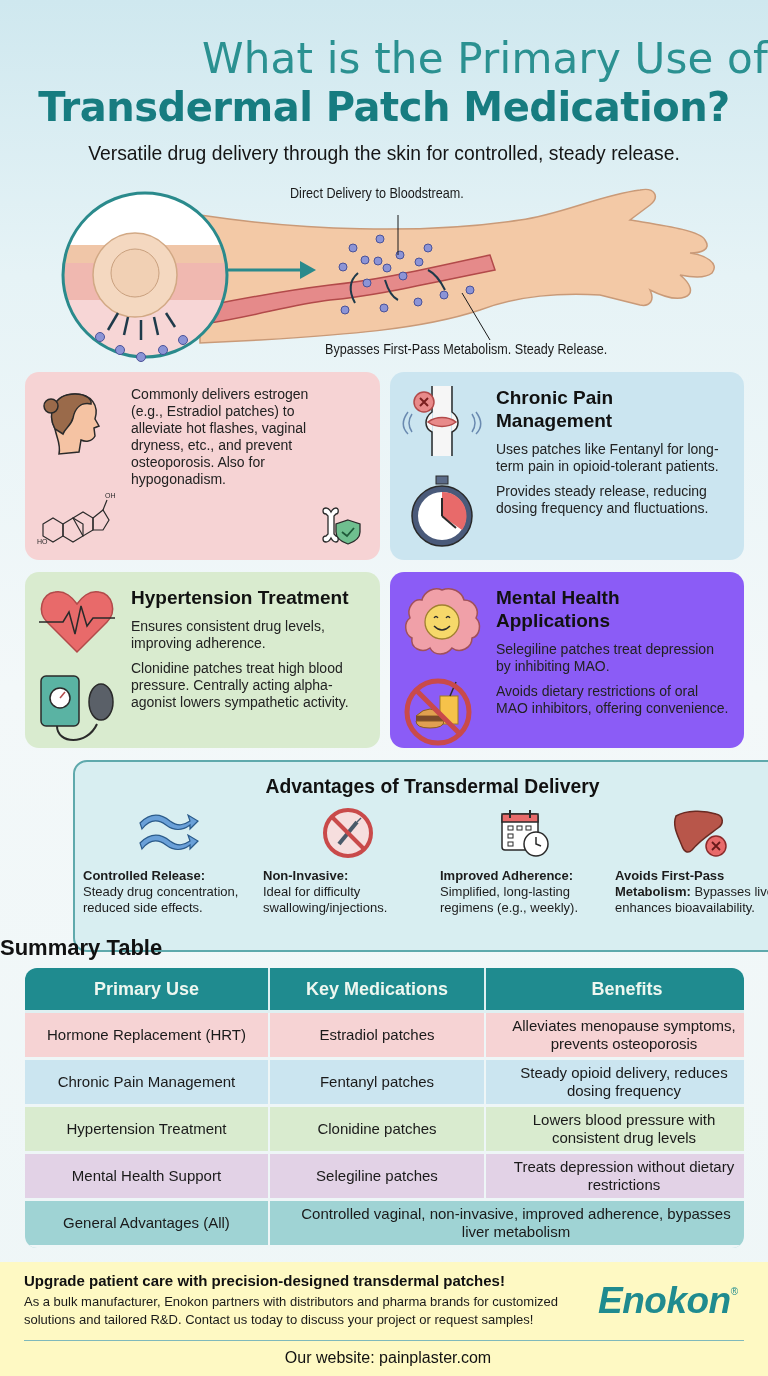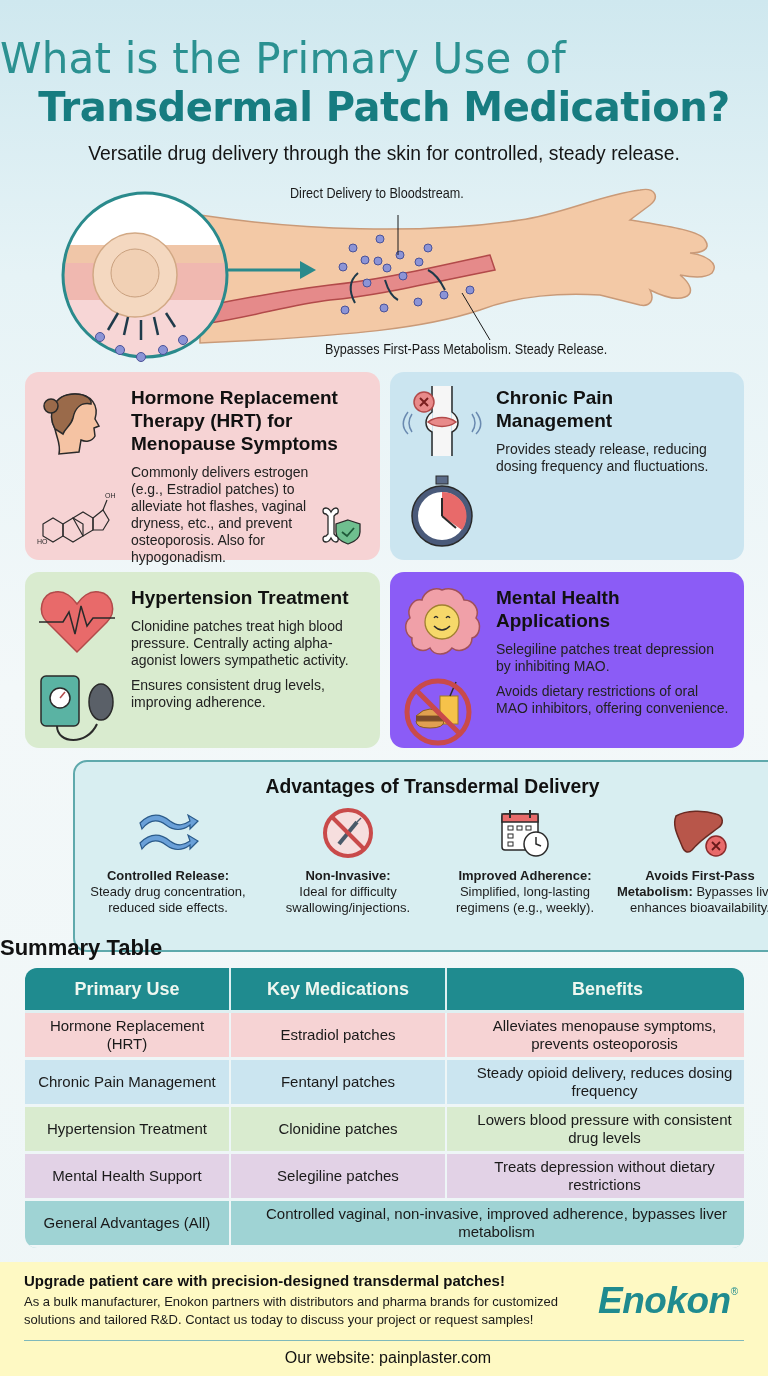--- a/index.html
+++ b/index.html
@@ -4,21 +4,21 @@
 <style>
   * { box-sizing: border-box; margin: 0; padding: 0; }
   html, body { width: 768px; height: 1376px; overflow: hidden; }
   body {
     font-family: "Liberation Sans", "DejaVu Sans", sans-serif;
     background: linear-gradient(180deg, #cfe8ef 0%, #e6f3f6 20%, #f3f8f9 50%, #eef6f7 100%);
     color: #1a1a1a;
     position: relative;
   }
   .title-1 {
-    position: absolute; top: 34px; left: 0; width: 768px; text-align: left;
+    position: absolute; top: 34px; left: 0; width: 768px; text-align: right;
     font-size: 42px; color: #2b9191; font-weight: 400; letter-spacing: 0.2px;
     font-family: "DejaVu Sans", sans-serif;
   }
   .title-2 {
     position: absolute; top: 84px; left: 0; width: 768px; text-align: center;
     font-size: 40px; color: #177c80; font-weight: 700;
     font-family: "DejaVu Sans", sans-serif; letter-spacing: -0.5px;
   }
   .subtitle {
     position: absolute; top: 141px; left: 0; width: 768px; text-align: center;
@@ -51,21 +51,21 @@
   .adv {
     position: absolute; top: 760px; left: 25px; width: 719px; height: 192px;
     border: 2px solid #5fa9ac; border-radius: 14px; background: #d8eef1; margin-left: 48px;
   }
   .adv h2 {
     position: absolute; top: 12px; left: 0; width: 100%; text-align: center;
     font-size: 21px; font-weight: 700; color: #111;
     font-family: "Liberation Sans", sans-serif; transform: scaleX(0.92);
   }
   .adv-item {
-    position: absolute; top: 42px; width: 170px; text-align: center;
+    position: absolute; top: 42px; width: 170px; text-align: left;
   }
   .adv-item .ico { height: 58px; display: flex; justify-content: center; align-items: center; }
   .adv-item .txt {
     font-size: 13px; line-height: 16px; color: #1c1c1c;
     font-family: "Liberation Sans", sans-serif; margin-top: 6px;
   }
   .adv-item .txt b { font-weight: 700; }
 
   .sum-title {
     position: absolute; top: 935px; left: 0; width: 768px; text-align: left;
@@ -210,21 +210,20 @@
       </g>
       <text x="0" y="160" font-size="7" fill="#2a2a2a" font-family="Liberation Sans, sans-serif">HO</text>
       <text x="68" y="114" font-size="7" fill="#2a2a2a" font-family="Liberation Sans, sans-serif">OH</text>
     </svg>
   </div>
   <svg style="position:absolute; right:18px; bottom:14px;" width="42" height="42" viewBox="0 0 42 42">
     <path d="M6 4 C2 4 2 10 6 10 L8 12 L8 30 L6 32 C2 32 2 38 6 38 C9 38 10 36 11 34 C12 36 14 38 16 38 C19 38 19 32 16 32 L14 30 L14 12 L16 10 C19 10 19 4 16 4 C14 4 12 6 11 8 C10 6 9 4 6 4 Z" fill="#ffffff" stroke="#2a2a2a" stroke-width="1.3"></path>
     <path d="M28 16 L40 20 L40 28 C40 34 34 38 28 40 C22 38 16 34 16 28 L16 20 Z" fill="#6fbf8f" stroke="#2a2a2a" stroke-width="1.3"></path>
     <path d="M22 28 L27 32 L34 24" stroke="#1f5a3a" stroke-width="1.8" fill="none"></path>
   </svg>
-  <h3>Hormone Replacement Therapy (HRT) for Menopause Symptoms</h3>
   <p style="padding-right:40px;">Commonly delivers estrogen (e.g., Estradiol patches) to alleviate hot flashes, vaginal dryness, etc., and prevent osteoporosis. Also for hypogonadism.</p>
 </div>
 
 <div class="card c-blue" style="top:372px; left:390px; width:354px; height:188px;">
   <div class="icons">
     <svg width="90" height="170" viewBox="0 0 90 170">
       <g>
         <path d="M30 2 L30 28 C22 34 22 44 30 48 L30 72 M50 2 L50 28 C58 34 58 44 50 48 L50 72" stroke="#2a2a2a" stroke-width="1.5" fill="#f6f6f6"></path>
         <rect x="31" y="2" width="18" height="70" fill="#f6f6f6"></rect>
         <path d="M26 38 C34 32 46 32 54 38 C46 44 34 44 26 38 Z" fill="#e88a8a" stroke="#b24a4a" stroke-width="1.5"></path>
@@ -236,42 +235,43 @@
         <rect x="34" y="92" width="12" height="8" fill="#5a6a88" stroke="#2a2a2a"></rect>
         <circle cx="40" cy="132" r="30" fill="#4a5a7a" stroke="#2a2a2a" stroke-width="1.5"></circle>
         <circle cx="40" cy="132" r="24" fill="#ffffff"></circle>
         <path d="M40 108 A24 24 0 0 1 60 146 L40 132 Z" fill="#e86a6a"></path>
         <line x1="40" y1="132" x2="40" y2="114" stroke="#2a2a2a" stroke-width="2"></line>
         <line x1="40" y1="132" x2="54" y2="144" stroke="#2a2a2a" stroke-width="2"></line>
       </g>
     </svg>
   </div>
   <h3>Chronic Pain Management</h3>
+  <p>Uses patches like Fentanyl for long-term pain in opioid-tolerant patients.</p>
   <p>Provides steady release, reducing dosing frequency and fluctuations.</p>
 </div>
 
 <div class="card c-green" style="top:572px; left:25px; width:355px; height:176px;">
   <div class="icons">
     <svg width="90" height="170" viewBox="0 0 90 170">
       <g>
         <path d="M40 68 L10 38 C0 28 4 10 18 8 C28 6 36 14 40 20 C44 14 52 6 62 8 C76 10 80 28 70 38 Z" fill="#e86a6a" stroke="#b24a4a" stroke-width="1.5"></path>
         <polyline points="2,38 26,38 32,28 38,50 44,22 50,42 56,34 78,34" stroke="#2a2a2a" stroke-width="1.5" fill="none"></polyline>
       </g>
       <g>
         <rect x="4" y="92" width="38" height="50" rx="5" fill="#5ab3a3" stroke="#2a2a2a" stroke-width="1.5"></rect>
         <circle cx="23" cy="114" r="10" fill="#ffffff" stroke="#2a2a2a" stroke-width="1.5"></circle>
         <line x1="23" y1="114" x2="28" y2="108" stroke="#b24a4a" stroke-width="1.5"></line>
         <path d="M20 142 C20 160 50 162 60 140" stroke="#2a2a2a" stroke-width="2" fill="none"></path>
         <ellipse cx="64" cy="118" rx="12" ry="18" fill="#5a6068" stroke="#2a2a2a" stroke-width="1.5"></ellipse>
       </g>
     </svg>
   </div>
   <h3>Hypertension Treatment</h3>
+  <p>Ensures consistent drug levels, improving adherence.</p>
   <p>Clonidine patches treat high blood pressure. Centrally acting alpha-agonist lowers sympathetic activity.</p>
-  <p>Ensures consistent drug levels, improving adherence.</p>
 </div>
 
 <div class="card c-purple" style="top:572px; left:390px; width:354px; height:176px;">
   <div class="icons">
     <svg width="90" height="170" viewBox="0 0 90 170">
       <g>
         <path d="M40 6 C50 2 60 8 62 16 C72 16 78 26 74 34 C80 40 78 52 70 54 C70 64 58 70 50 64 C44 72 32 72 28 64 C20 70 8 64 10 54 C2 50 2 38 8 34 C4 24 12 14 20 16 C22 8 32 2 40 6 Z" fill="#f0a0a8" stroke="#a0505a" stroke-width="1.5"></path>
         <circle cx="40" cy="38" r="17" fill="#f6d86a" stroke="#a08030" stroke-width="1.3"></circle>
         <path d="M32 34 Q34 31 36 34 M44 34 Q46 31 48 34" stroke="#2a2a2a" stroke-width="1.3" fill="none"></path>
         <path d="M32 42 Q40 50 48 42" stroke="#2a2a2a" stroke-width="1.5" fill="none"></path>
@@ -347,21 +347,21 @@
       </svg>
     </div>
     <div class="txt"><b>Improved Adherence:</b><br><span>Simplified, long-lasting regimens (e.g., weekly).</span></div>
   </div>
 </div>
 
 <div class="sum-title">Summary Table</div>
 <table class="summary">
   <thead>
     <tr>
-      <th style="width:206px;">Primary Use</th>
+      <th style="width:245px;">Primary Use</th>
       <th style="width:216px;">Key Medications</th>
       <th>Benefits</th>
     </tr>
   </thead>
   <tbody>
     <tr class="r-pink">
       <td>Hormone Replacement (HRT)</td>
       <td>Estradiol patches</td>
       <td>Alleviates menopause symptoms, prevents osteoporosis</td>
     </tr>

